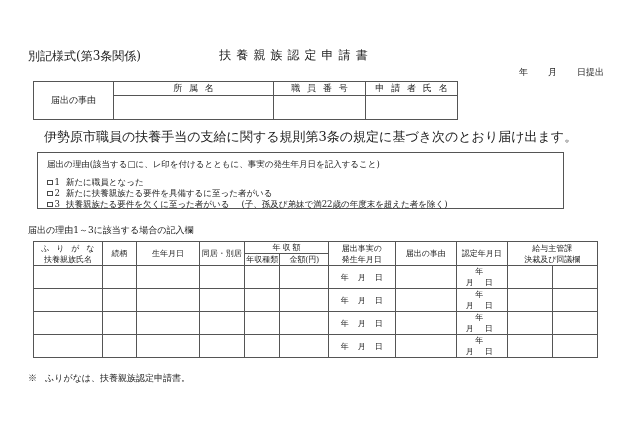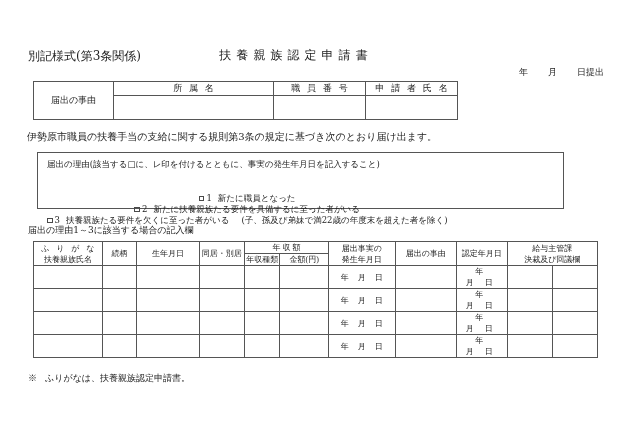--- a/index.html
+++ b/index.html
@@ -71,42 +71,42 @@
     line-height: 13px;
   }
   #table-applicant .blank { height: 23px; }
   #table-applicant .addressee {
     text-align: center;
     font-size: 9px;
   }
 
   
   #statement {
-    left: 27px; top: 130px;
-    font-size: 10px;
+    left: 44px; top: 130px;
+    font-size: 13px;
     line-height: 13px;
   }
 
   
   #reason-box {
     left: 37px; top: 152px;
     width: 527px;
     height: 57px;
     border: 1px solid #555;
     box-sizing: border-box;
   }
   #reason-heading {
     position: absolute;
     left: 9px; top: 5px;
     font-size: 8.5px;
     line-height: 12px;
   }
   #reason-list {
     position: absolute;
-    left: 9px; top: 40px; text-align: center;
+    left: 9px; top: 24px;
   }
   .reason-item {
     font-size: 8.5px;
     line-height: 11px;
     white-space: nowrap;
   }
   .cbox {
     display: inline-block;
     width: 5.5px; height: 5.5px;
     border: 1px solid #4a4a4a;

